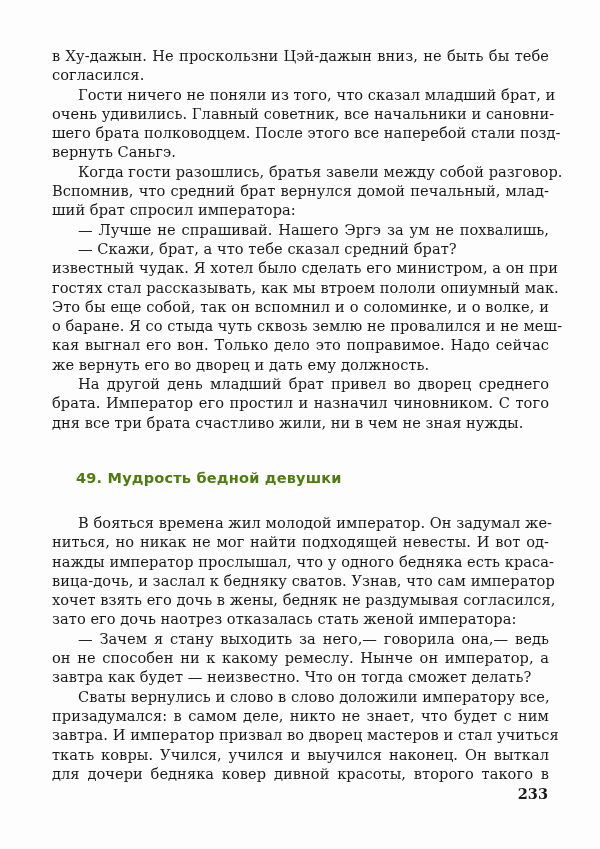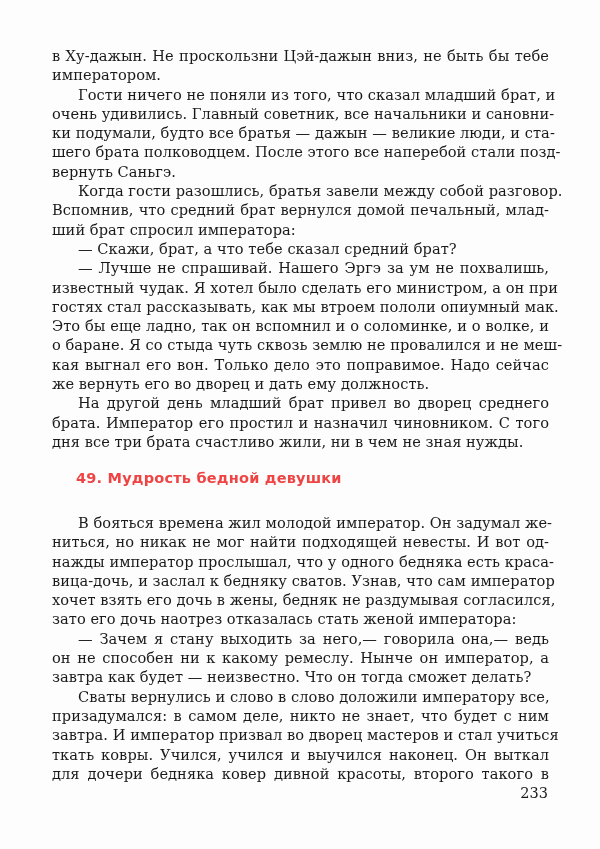--- a/index.html
+++ b/index.html
@@ -41,52 +41,52 @@
     #block-top { top: 46px; }
     #block-bottom { top: 513px; }
     .heading {
       position: absolute;
       left: 76px;
       top: 470px;
       font-family: "DejaVu Sans", "Liberation Sans", sans-serif;
       font-weight: bold;
       font-size: 14.5px;
       letter-spacing: 0.2px;
-      color: #ef4444;
+      color: #4d7c0f;
     }
     .page-number {
       position: absolute;
       right: 52px;
       top: 785px;
       font-size: 14.5px;
       font-family: "DejaVu Serif", "Liberation Serif", serif;
       color: #1a1a1a;
+      font-weight: bold;
     }
   </style>
 </head>
 <body>
 
 <div class="page">
 
   <div class="block" id="block-top">
     <span class="line">в Ху-дажын. Не проскользни Цэй-дажын вниз, не быть бы тебе</span>
-    <span class="line last">императором.</span>
+    <span class="line last">согласился.</span>
     <span class="line indent">Гости ничего не поняли из того, что сказал младший брат, и</span>
     <span class="line">очень удивились. Главный советник, все начальники и сановни-</span>
-    <span class="line">ки подумали, будто все братья — дажын — великие люди, и ста-</span>
     <span class="line">шего брата полководцем. После этого все наперебой стали позд-</span>
     <span class="line last">вернуть Саньгэ.</span>
     <span class="line indent">Когда гости разошлись, братья завели между собой разговор.</span>
     <span class="line">Вспомнив, что средний брат вернулся домой печальный, млад-</span>
     <span class="line last">ший брат спросил императора:</span>
+    <span class="line indent">— Лучше не спрашивай. Нашего Эргэ за ум не похвалишь,</span>
     <span class="line indent last">— Скажи, брат, а что тебе сказал средний брат?</span>
-    <span class="line indent">— Лучше не спрашивай. Нашего Эргэ за ум не похвалишь,</span>
     <span class="line">известный чудак. Я хотел было сделать его министром, а он при</span>
     <span class="line">гостях стал рассказывать, как мы втроем пололи опиумный мак.</span>
-    <span class="line">Это бы еще ладно, так он вспомнил и о соломинке, и о волке, и</span>
+    <span class="line">Это бы еще собой, так он вспомнил и о соломинке, и о волке, и</span>
     <span class="line">о баране. Я со стыда чуть сквозь землю не провалился и не меш-</span>
     <span class="line">кая выгнал его вон. Только дело это поправимое. Надо сейчас</span>
     <span class="line last">же вернуть его во дворец и дать ему должность.</span>
     <span class="line indent">На другой день младший брат привел во дворец среднего</span>
     <span class="line">брата. Император его простил и назначил чиновником. С того</span>
     <span class="line last">дня все три брата счастливо жили, ни в чем не зная нужды.</span>
   </div>
 
   <div class="heading">49. Мудрость бедной девушки</div>
 

